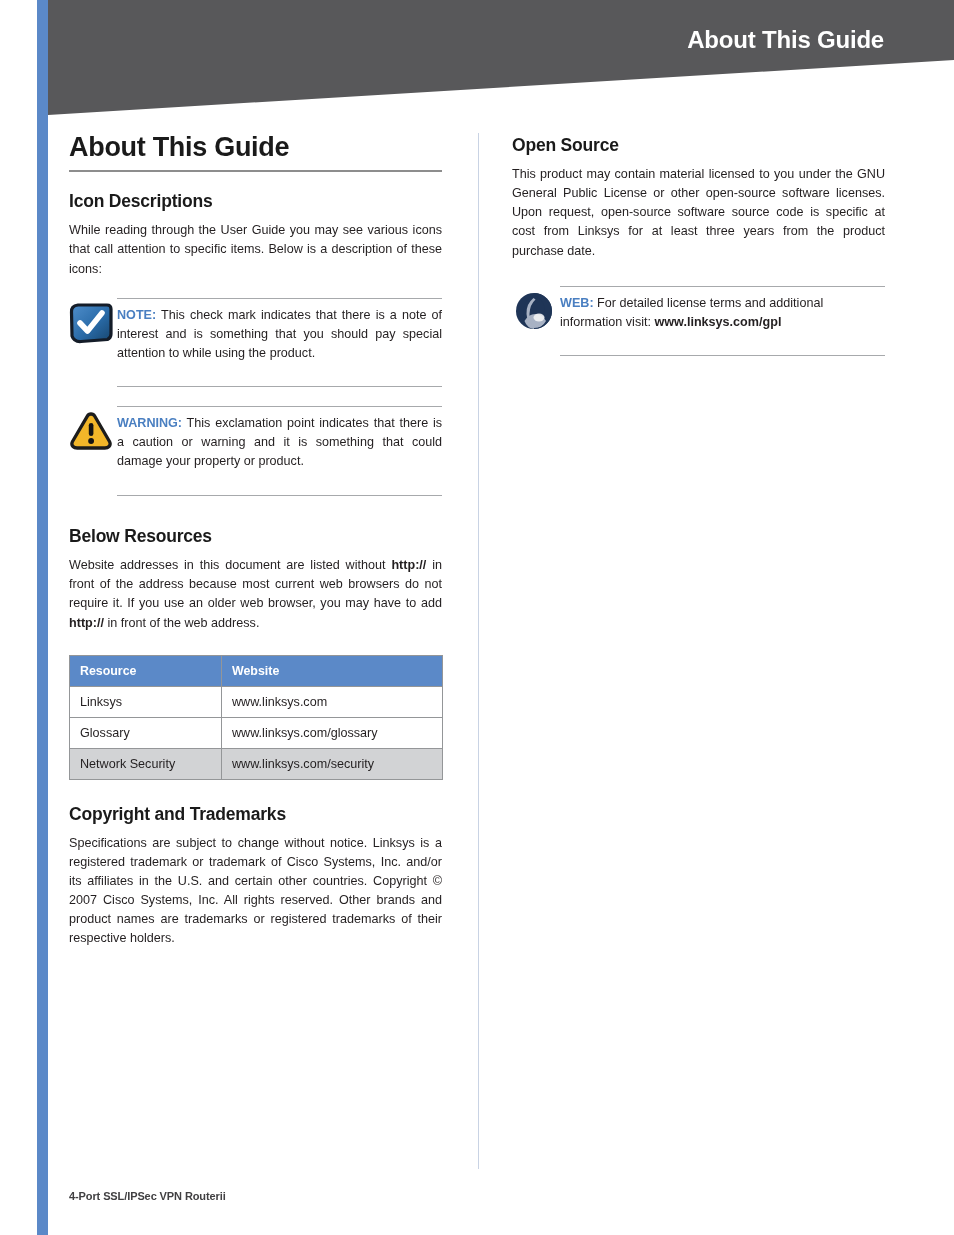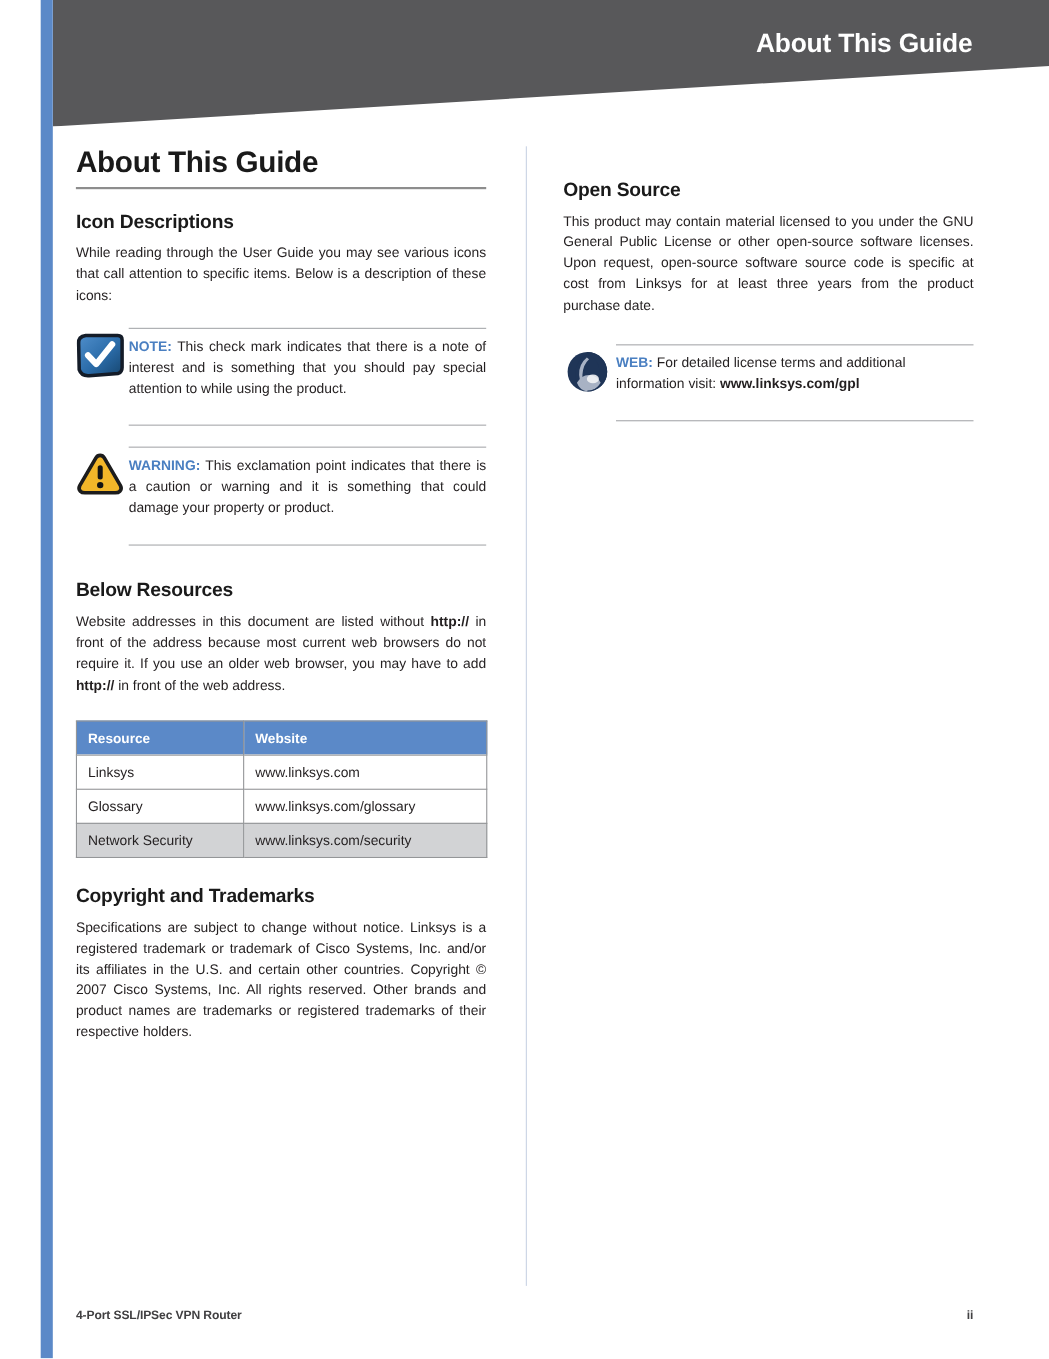--- a/index.html
+++ b/index.html
@@ -54,21 +54,21 @@
   
   .col-left {
     position: absolute;
     left: 69px;
     top: 133px;
     width: 373px;
   }
   .col-right {
     position: absolute;
     left: 512px;
-    top: 148px;
+    top: 121px;
     width: 373px;
   }
 
   .col-divider {
     position: absolute;
     left: 478px;
     top: 133px;
     width: 1px;
     height: 1036px;
     background: #c9d3e4;
@@ -164,21 +164,21 @@
   table.res-table col.c1 { width: 152px; }
   table.res-table col.c2 { width: 221px; }
 
   
   .footer {
     position: absolute;
     left: 69px;
     top: 1190px;
     width: 816px;
     display: flex;
-    justify-content: space-between;
+    justify-content: flex-start;
     align-items: baseline;
   }
   .footer-left {
     font-size: 11px;
     font-weight: bold;
     color: #414042;
     letter-spacing: -0.1px;
   }
   .footer-right {
     font-size: 11px;

